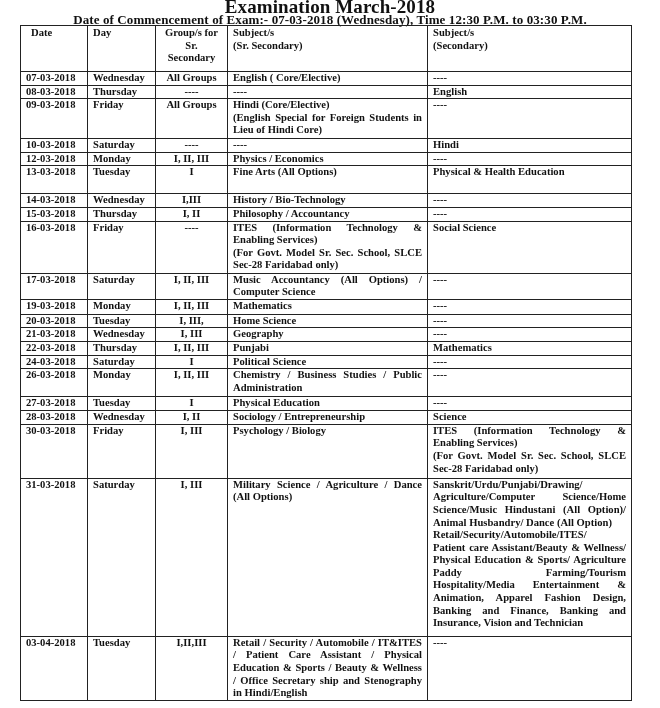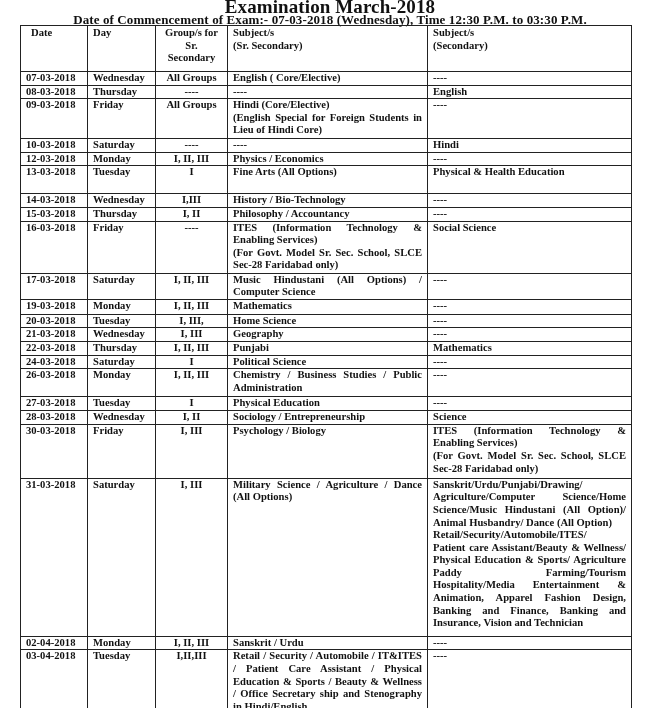--- a/index.html
+++ b/index.html
@@ -144,21 +144,21 @@
         <td class="just">
           <div>ITES (Information Technology &amp; Enabling Services)</div>
           <div>(For Govt. Model Sr. Sec. School, SLCE Sec-28 Faridabad only)</div>
         </td>
         <td>Social Science</td>
       </tr>
       <tr style="height: 26px;">
         <td>17-03-2018</td>
         <td>Saturday</td>
         <td class="center">I, II, III</td>
-        <td class="just">Music Hindustani (All Options) / Computer Science</td>
+        <td class="just">Music Accountancy (All Options) / Computer Science</td>
         <td>----</td>
       </tr>
       <tr style="height: 15px; margin-top: 12px;">
         <td>19-03-2018</td>
         <td>Monday</td>
         <td class="center">I, II, III</td>
         <td class="just">Mathematics</td>
         <td>----</td>
       </tr>
       <tr style="height: 13px;">
@@ -225,27 +225,20 @@
         <td>Saturday</td>
         <td class="center">I, III</td>
         <td class="just">Military Science / Agriculture / Dance (All Options)</td>
         <td class="just">
           <div>Sanskrit/Urdu/Punjabi/Drawing/</div>
           <div>Agriculture/Computer Science/Home Science/Music Hindustani (All Option)/ Animal Husbandry/ Dance (All Option)</div>
           <div>Retail/Security/Automobile/ITES/</div>
           <div>Patient care Assistant/Beauty &amp; Wellness/ Physical Education &amp; Sports/ Agriculture Paddy Farming/Tourism Hospitality/Media Entertainment &amp; Animation, Apparel Fashion Design, Banking and Finance, Banking and Insurance, Vision and Technician</div>
         </td>
       </tr>
-      <tr style="height: 13px;">
-        <td>02-04-2018</td>
-        <td>Monday</td>
-        <td class="center">I, II, III</td>
-        <td class="just">Sanskrit / Urdu</td>
-        <td>----</td>
-      </tr>
       <tr style="height: 64px;">
         <td>03-04-2018</td>
         <td>Tuesday</td>
         <td class="center">I,II,III</td>
         <td class="just">Retail / Security / Automobile / IT&amp;ITES / Patient Care Assistant / Physical Education &amp; Sports / Beauty &amp; Wellness / Office Secretary ship and Stenography in Hindi/English</td>
         <td>----</td>
       </tr>
     </tbody>
 </table>
 

